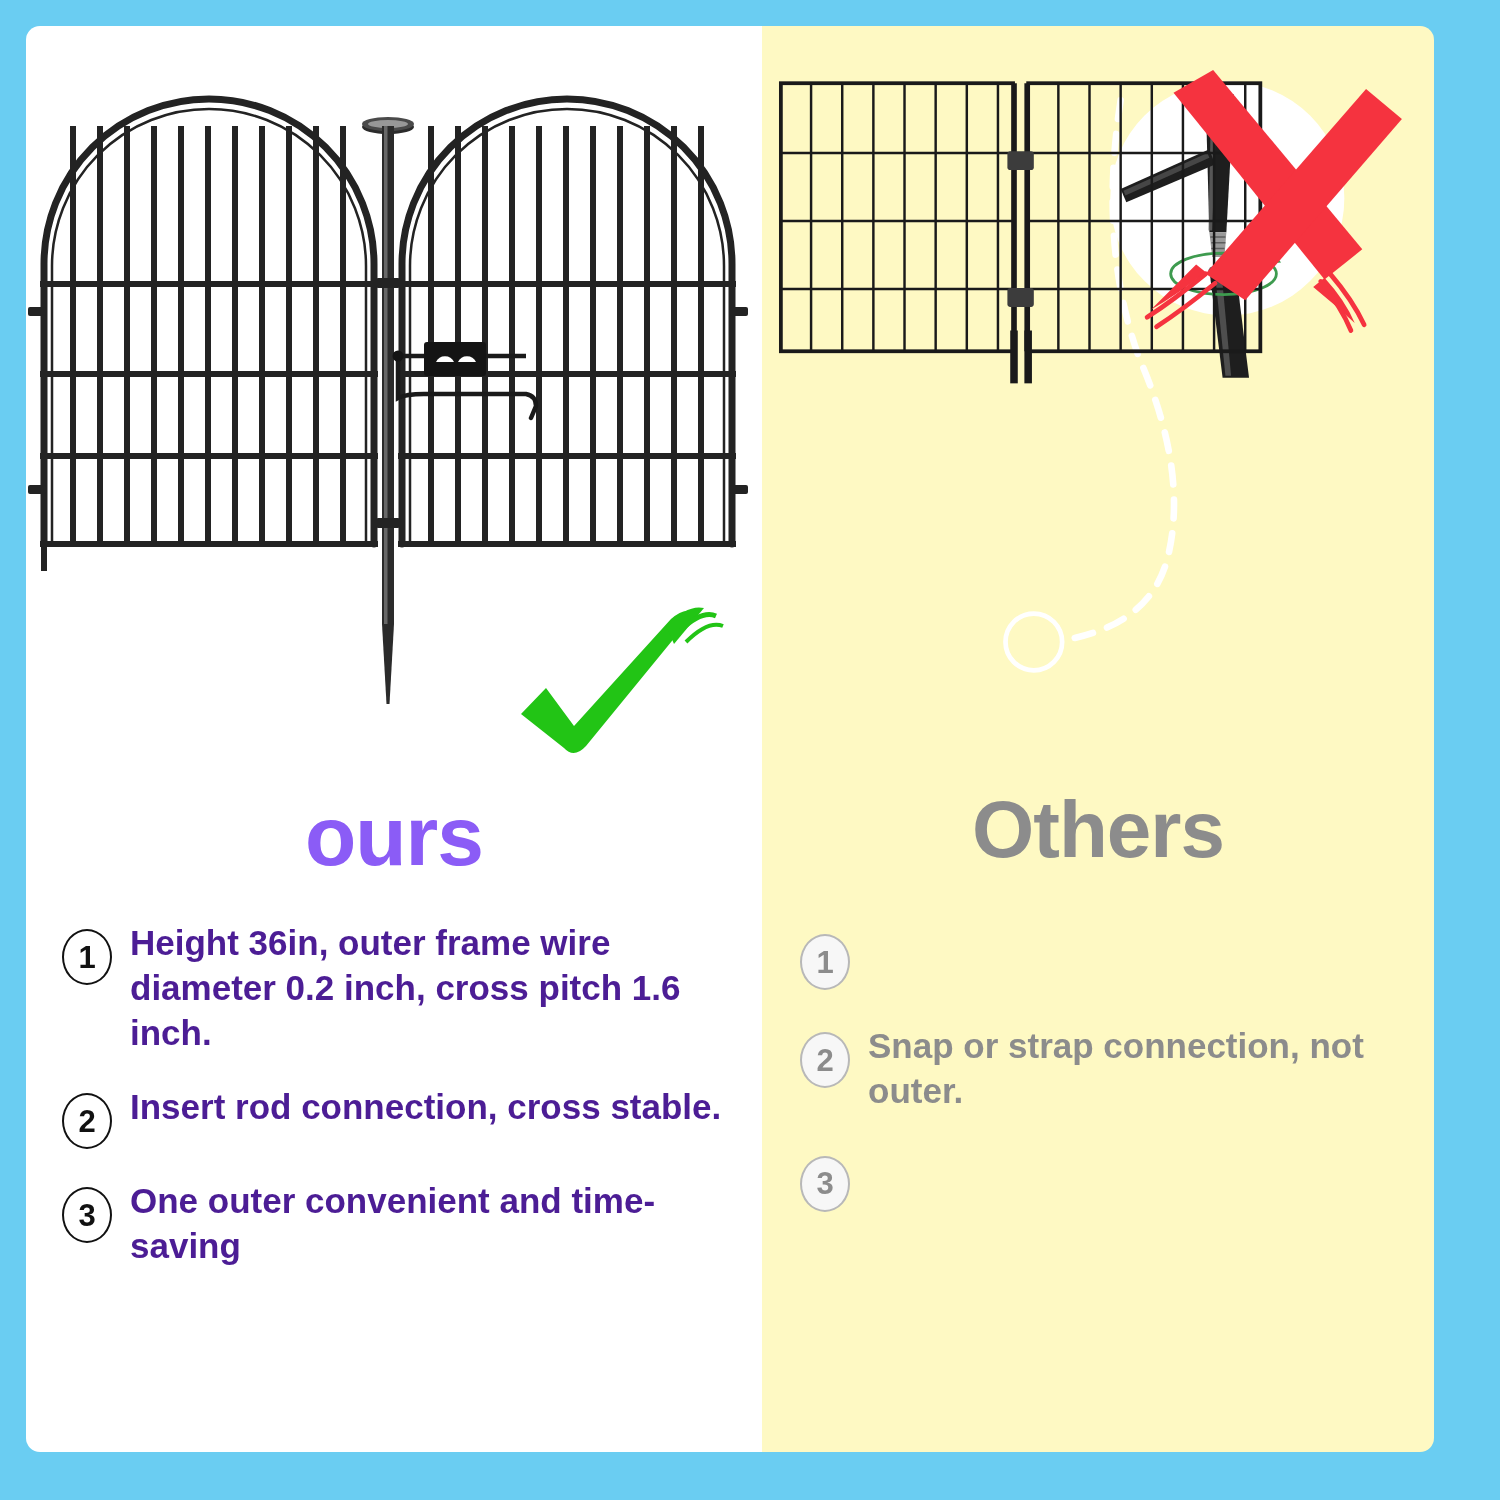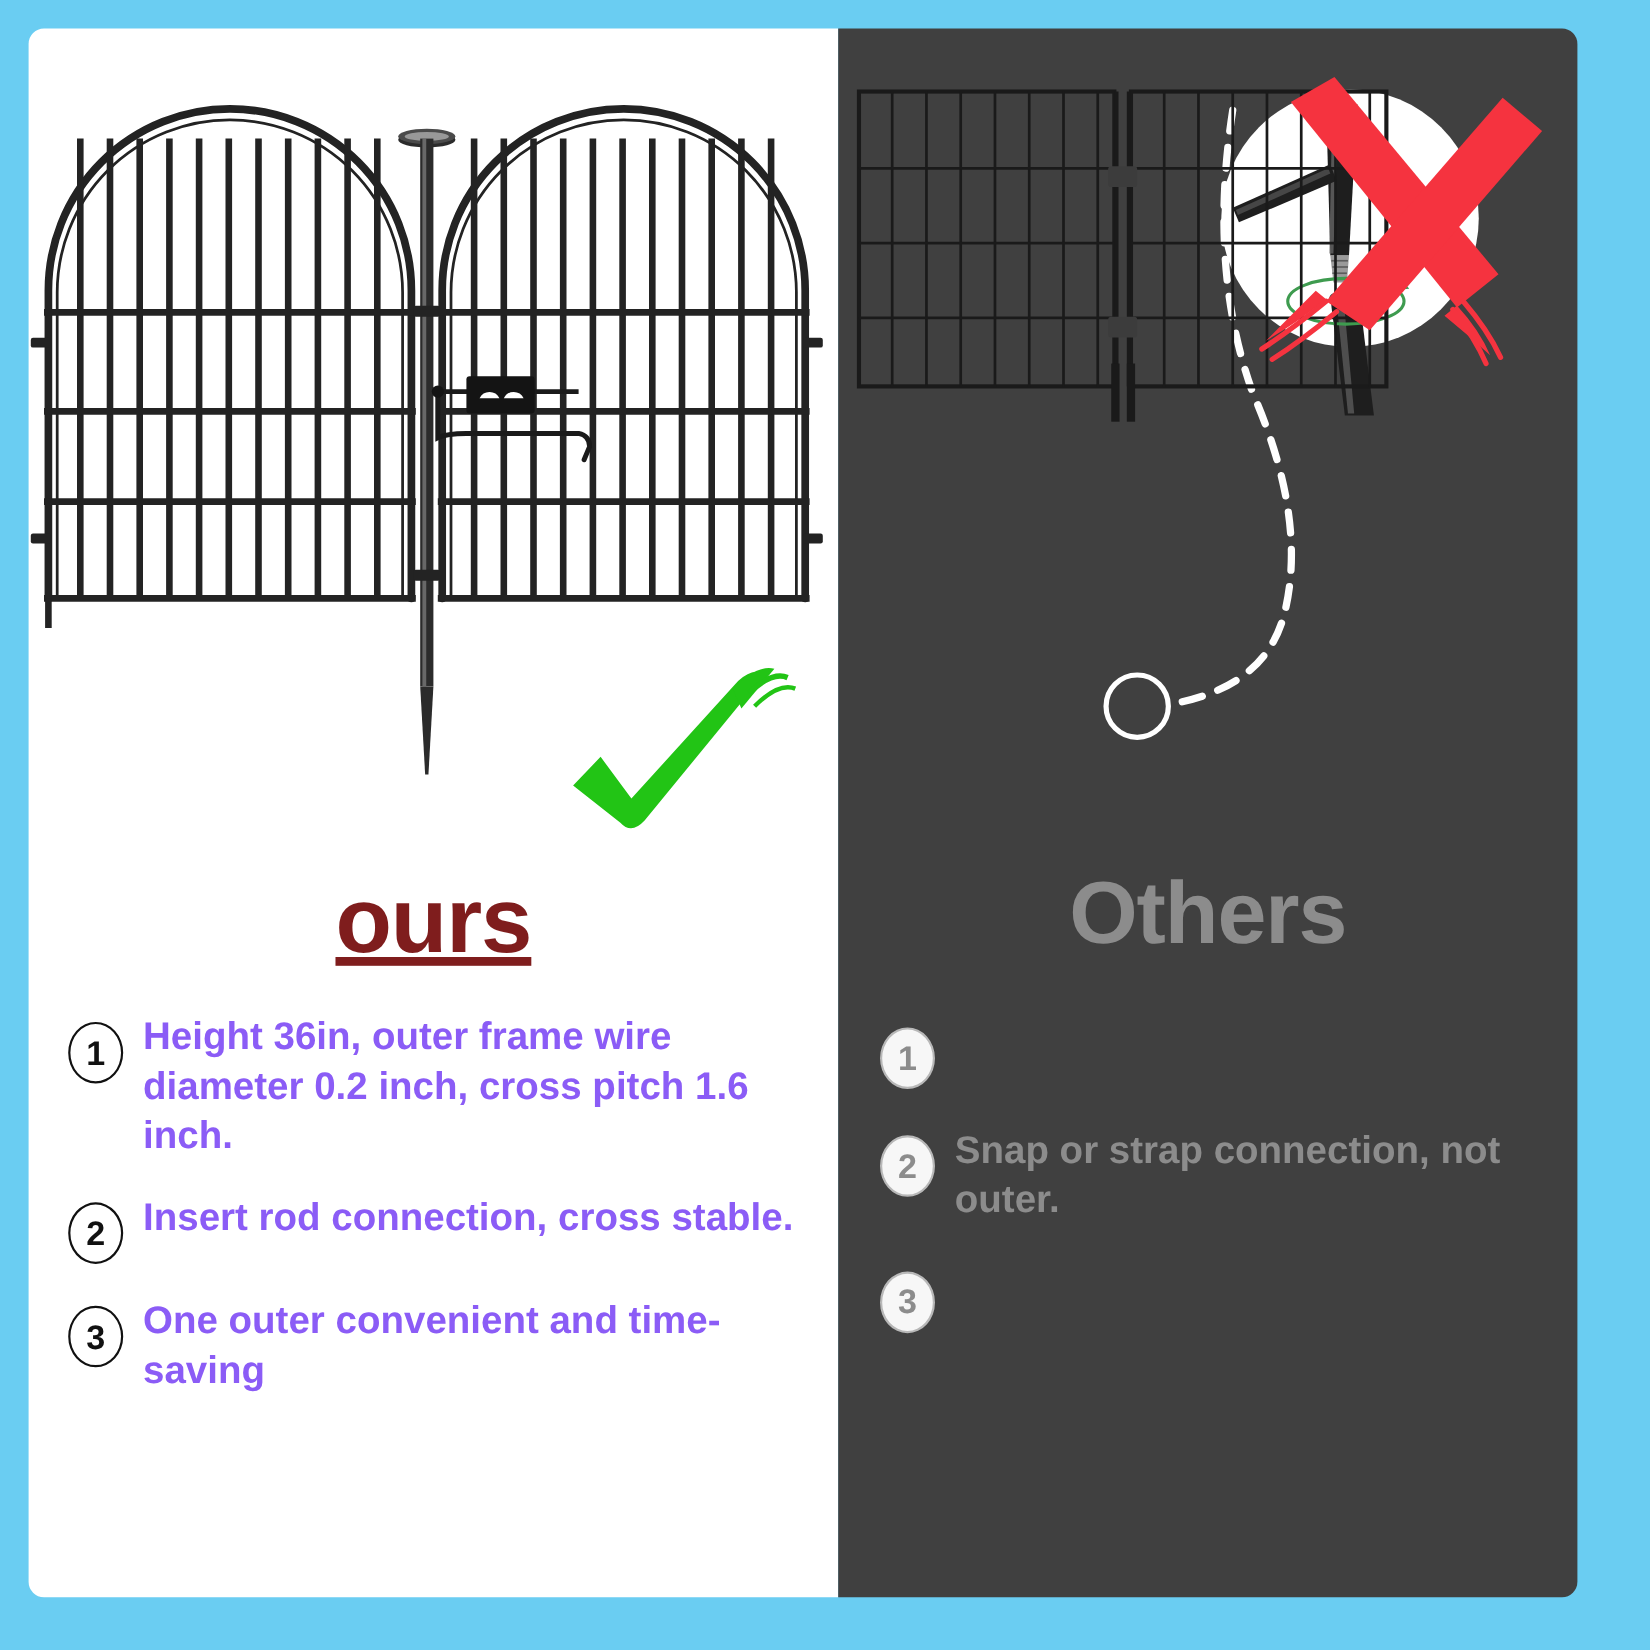--- a/index.html
+++ b/index.html
@@ -7,33 +7,33 @@
     width:1500px;height:1500px;
     background:#6ACDF2;
     font-family:"Liberation Sans", sans-serif;
     overflow:hidden;
   }
   .stage{position:relative;width:1500px;height:1500px;}
 
   
   .panel{position:absolute;top:26px;height:1426px;overflow:hidden;}
   .panel-ours{left:26px;width:736px;background:#FFFFFF;border-radius:14px 0 0 14px;}
-  .panel-others{left:762px;width:672px;background:#404040;border-radius:0 14px 14px 0;}
+  .panel-others{left:762px;width:672px;background:#fef9c3;border-radius:0 14px 14px 0;}
 
   
   .illus{position:absolute;left:0;top:0;width:100%;}
   .illus svg{display:block;width:100%;height:100%;}
 
   
   .heading{
     position:absolute;width:100%;text-align:center;
     font-weight:bold;letter-spacing:-1px;
     font-family:"Liberation Sans", sans-serif;
   }
-  .heading-ours{top:768px;font-size:84px;color:#7f1d1d;line-height:1;text-decoration:underline;}
+  .heading-ours{top:768px;font-size:84px;color:#8b5cf6;line-height:1;}
   .heading-others{top:764px;font-size:80px;color:#8C8C8C;line-height:1;}
 
   
   .bullets{position:absolute;left:0;width:100%;}
   .bullets-ours{top:895px;padding-left:36px;padding-right:14px;box-sizing:border-box;}
   .bullets-others{top:900px;padding-left:38px;padding-right:22px;box-sizing:border-box;}
 
   .bullet{display:flex;align-items:flex-start;margin-bottom:30px;}
   .bullet-num{
     flex:0 0 auto;
@@ -41,21 +41,21 @@
     display:flex;align-items:center;justify-content:center;
     font-size:31px;font-weight:bold;line-height:1;
     margin-top:8px;
   }
   .bullet-text{
     flex:1 1 auto;
     font-size:35px;font-weight:bold;line-height:1.28;
     margin-left:18px;
   }
   .ours .bullet-num{border:2px solid #111;color:#111;background:#fff;}
-  .ours .bullet-text{color:#8b5cf6;}
+  .ours .bullet-text{color:#4c1d95;}
   .others .bullet-num{border:2px solid #B8B8B8;color:#8C8C8C;background:#F7F7F7;}
   .others .bullet-text{color:#8C8C8C;}
   .others .bullet{margin-bottom:34px;}
 </style>
 </head>
 <body>
 
 <div class="stage">
 
   <div class="panel panel-ours">

